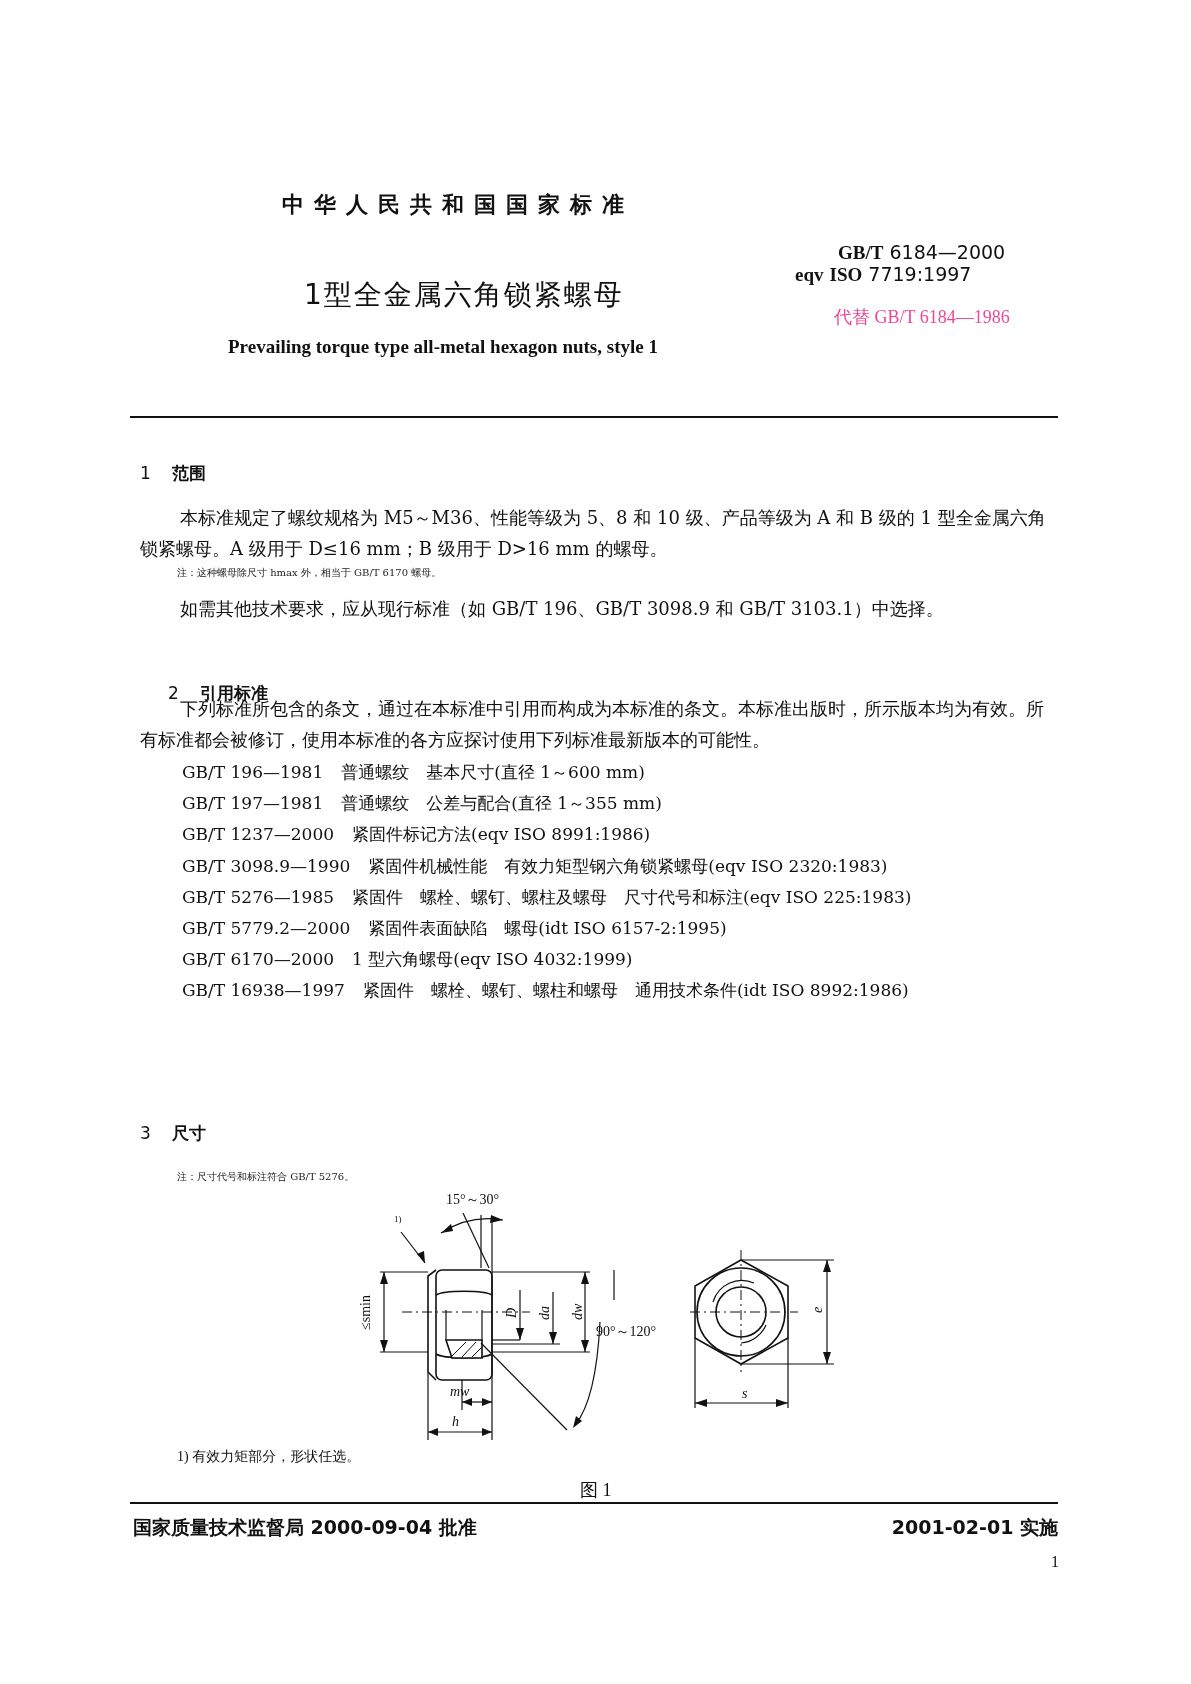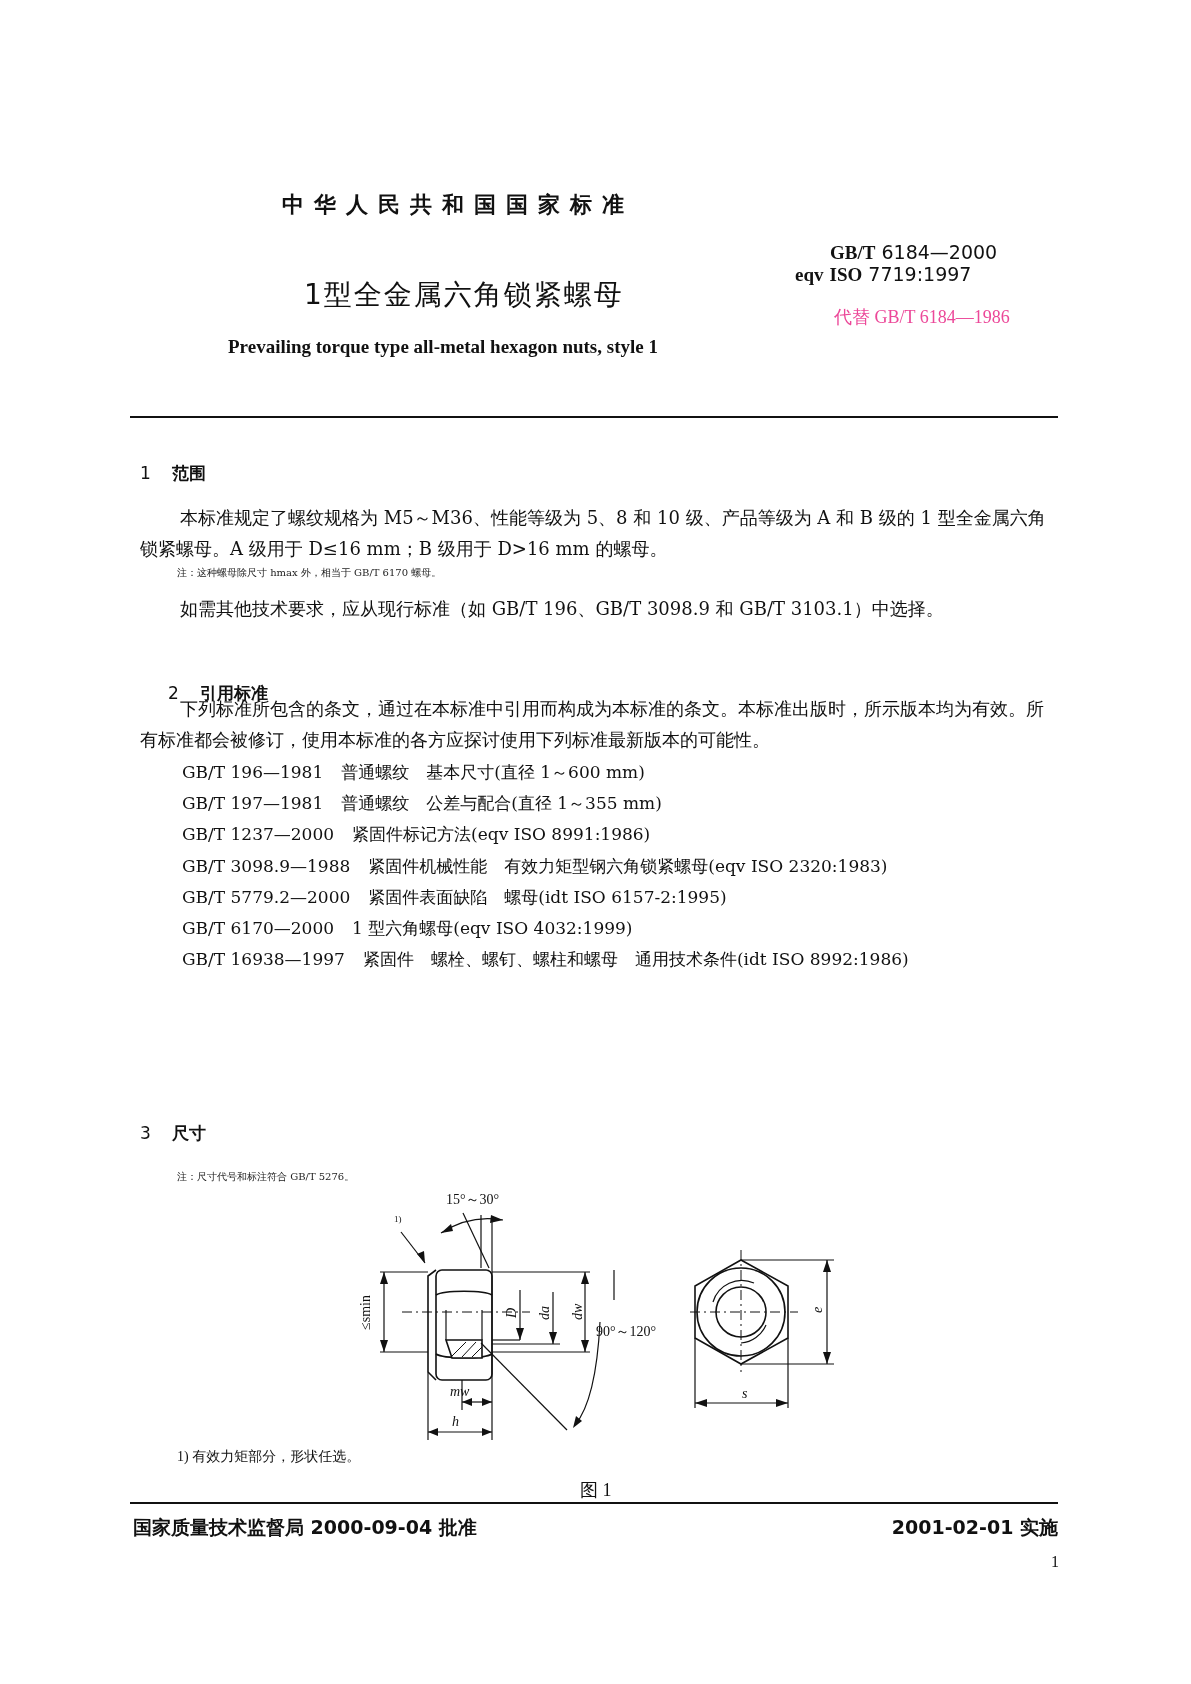--- a/index.html
+++ b/index.html
@@ -8,21 +8,21 @@
     font-family: "DejaVu Serif", "Liberation Serif", serif; color: #111;
   }
   .abs { position: absolute; }
   .sans { font-family: "DejaVu Sans", "Liberation Sans", sans-serif; }
   .serif { font-family: "Liberation Serif", "DejaVu Serif", serif; }
 
   .national-std { left: 282px; top: 190px; font-size: 22px; letter-spacing: 10px; font-weight: 600; }
   .title-cn { left: 304px; top: 276px; font-size: 28px; letter-spacing: 2px; font-weight: 500; }
   .title-en { left: 228px; top: 336px; font-size: 19px; font-weight: bold; }
   .std-number { left: 830px; top: 241px; font-size: 19px; }
-  .std-number b { font-weight: bold; }
+  .std-number b { font-weight: bold; margin-left: 8px; }
   .std-eqv { left: 795px; top: 263px; font-size: 19px; }
   .std-replace { left: 834px; top: 305px; font-size: 18px; color: #ec4899; }
 
   .rule { left: 130px; width: 928px; height: 2px; background: #111; }
 
   .sec-head { left: 140px; font-size: 17px; font-weight: 600; }
   .sec-head .num { display: inline-block; width: 32px; font-weight: normal; }
   .para { left: 140px; width: 920px; font-size: 18px; line-height: 31px; }
   .para .indent { display: inline-block; width: 40px; }
   .note { left: 177px; font-size: 10px; color: #222; }
@@ -74,21 +74,22 @@
   <span class="num">2</span><span>引用标准</span>
 </div>
 <div class="abs para" style="top:693px;">
   <span class="indent"></span><span>下列标准所包含的条文，通过在本标准中引用而构成为本标准的条文。本标准出版时，所示版本均为有效。所有标准都会被修订，使用本标准的各方应探讨使用下列标准最新版本的可能性。</span>
 </div>
 
 <div class="abs ref-list">
   <div class="ref-item"><span class="ref-code">GB/T 196—1981</span><span class="ref-title">普通螺纹　基本尺寸(直径 1～600 mm)</span></div>
   <div class="ref-item"><span class="ref-code">GB/T 197—1981</span><span class="ref-title">普通螺纹　公差与配合(直径 1～355 mm)</span></div>
   <div class="ref-item"><span class="ref-code">GB/T 1237—2000</span><span class="ref-title">紧固件标记方法(eqv ISO 8991:1986)</span></div>
-  <div class="ref-item"><span class="ref-code">GB/T 3098.9—1988</span><span class="ref-title">紧固件机械性能　有效力矩型钢六角锁紧螺母(eqv ISO 2320:1983)</span></div>
+  <div class="ref-item"><span class="ref-code">GB/T 3098.9—1990</span><span class="ref-title">紧固件机械性能　有效力矩型钢六角锁紧螺母(eqv ISO 2320:1983)</span></div>
+  <div class="ref-item"><span class="ref-code">GB/T 5276—1985</span><span class="ref-title">紧固件　螺栓、螺钉、螺柱及螺母　尺寸代号和标注(eqv ISO 225:1983)</span></div>
   <div class="ref-item"><span class="ref-code">GB/T 5779.2—2000</span><span class="ref-title">紧固件表面缺陷　螺母(idt ISO 6157-2:1995)</span></div>
   <div class="ref-item"><span class="ref-code">GB/T 6170—2000</span><span class="ref-title">1 型六角螺母(eqv ISO 4032:1999)</span></div>
   <div class="ref-item"><span class="ref-code">GB/T 16938—1997</span><span class="ref-title">紧固件　螺栓、螺钉、螺柱和螺母　通用技术条件(idt ISO 8992:1986)</span></div>
 </div>
 
 <div class="abs sec-head sans" style="top:1122px;">
   <span class="num">3</span><span>尺寸</span>
 </div>
 <div class="abs note" style="top:1170px;">注：尺寸代号和标注符合 GB/T 5276。</div>
 

